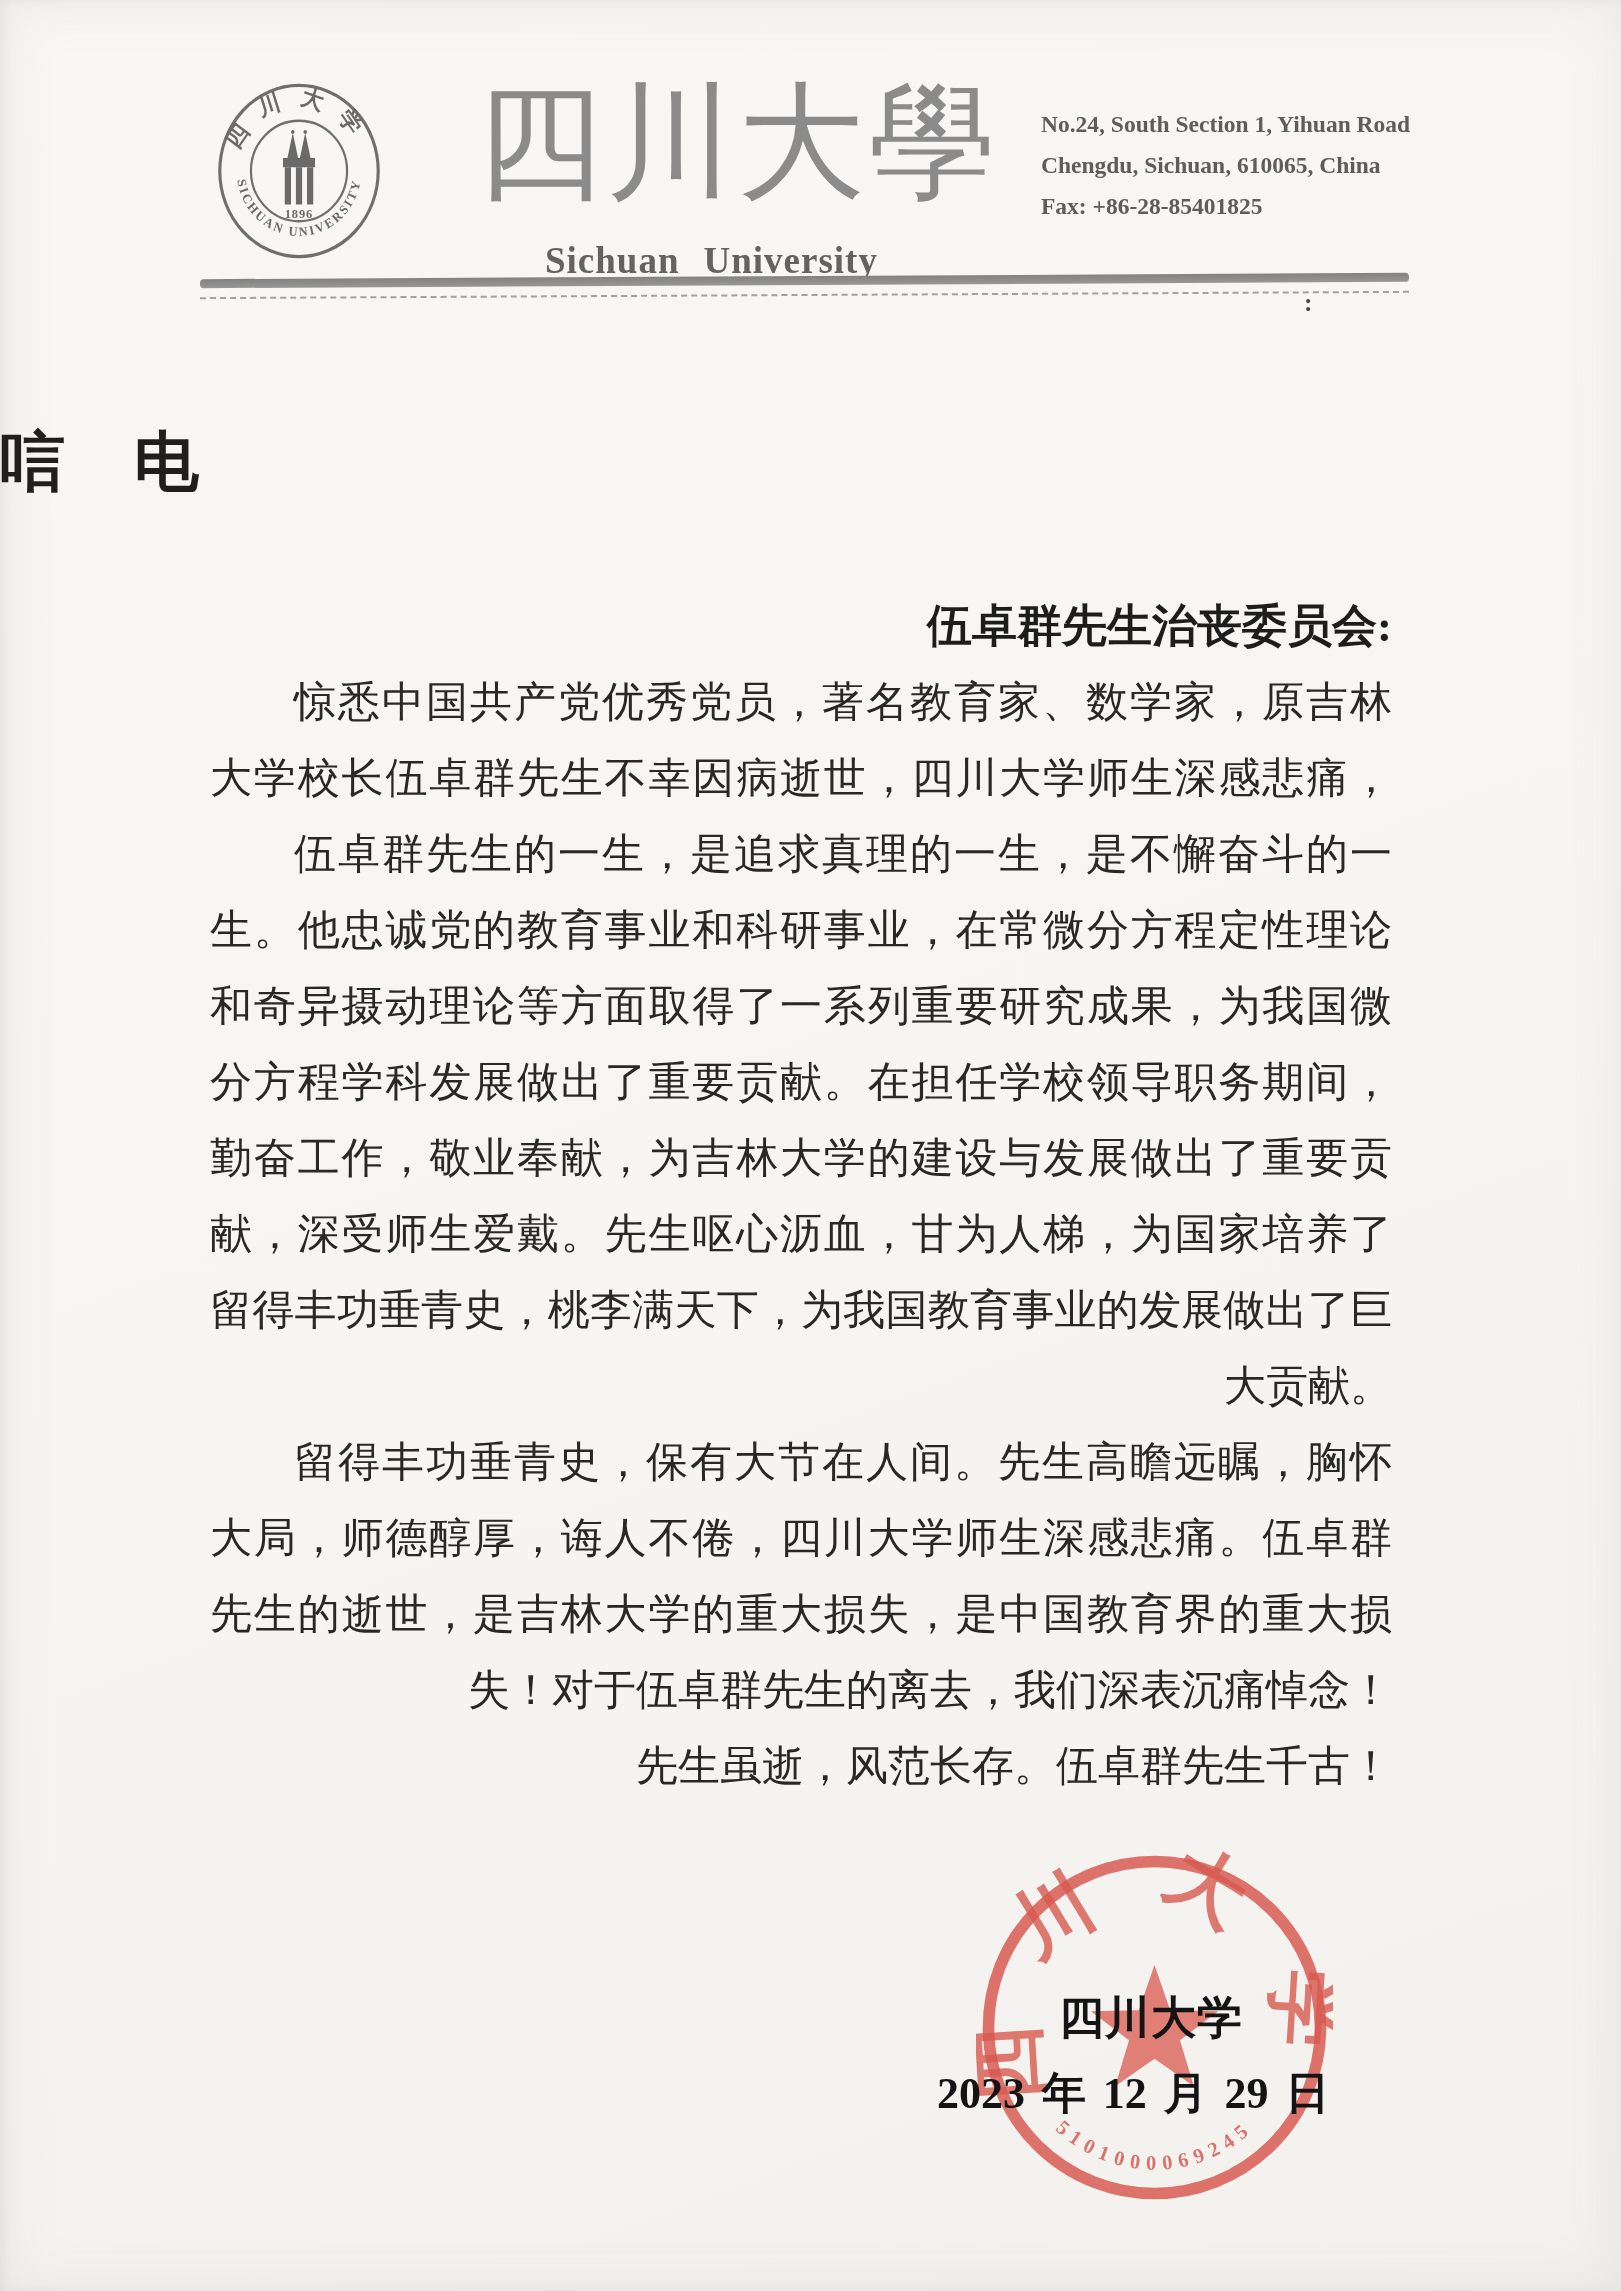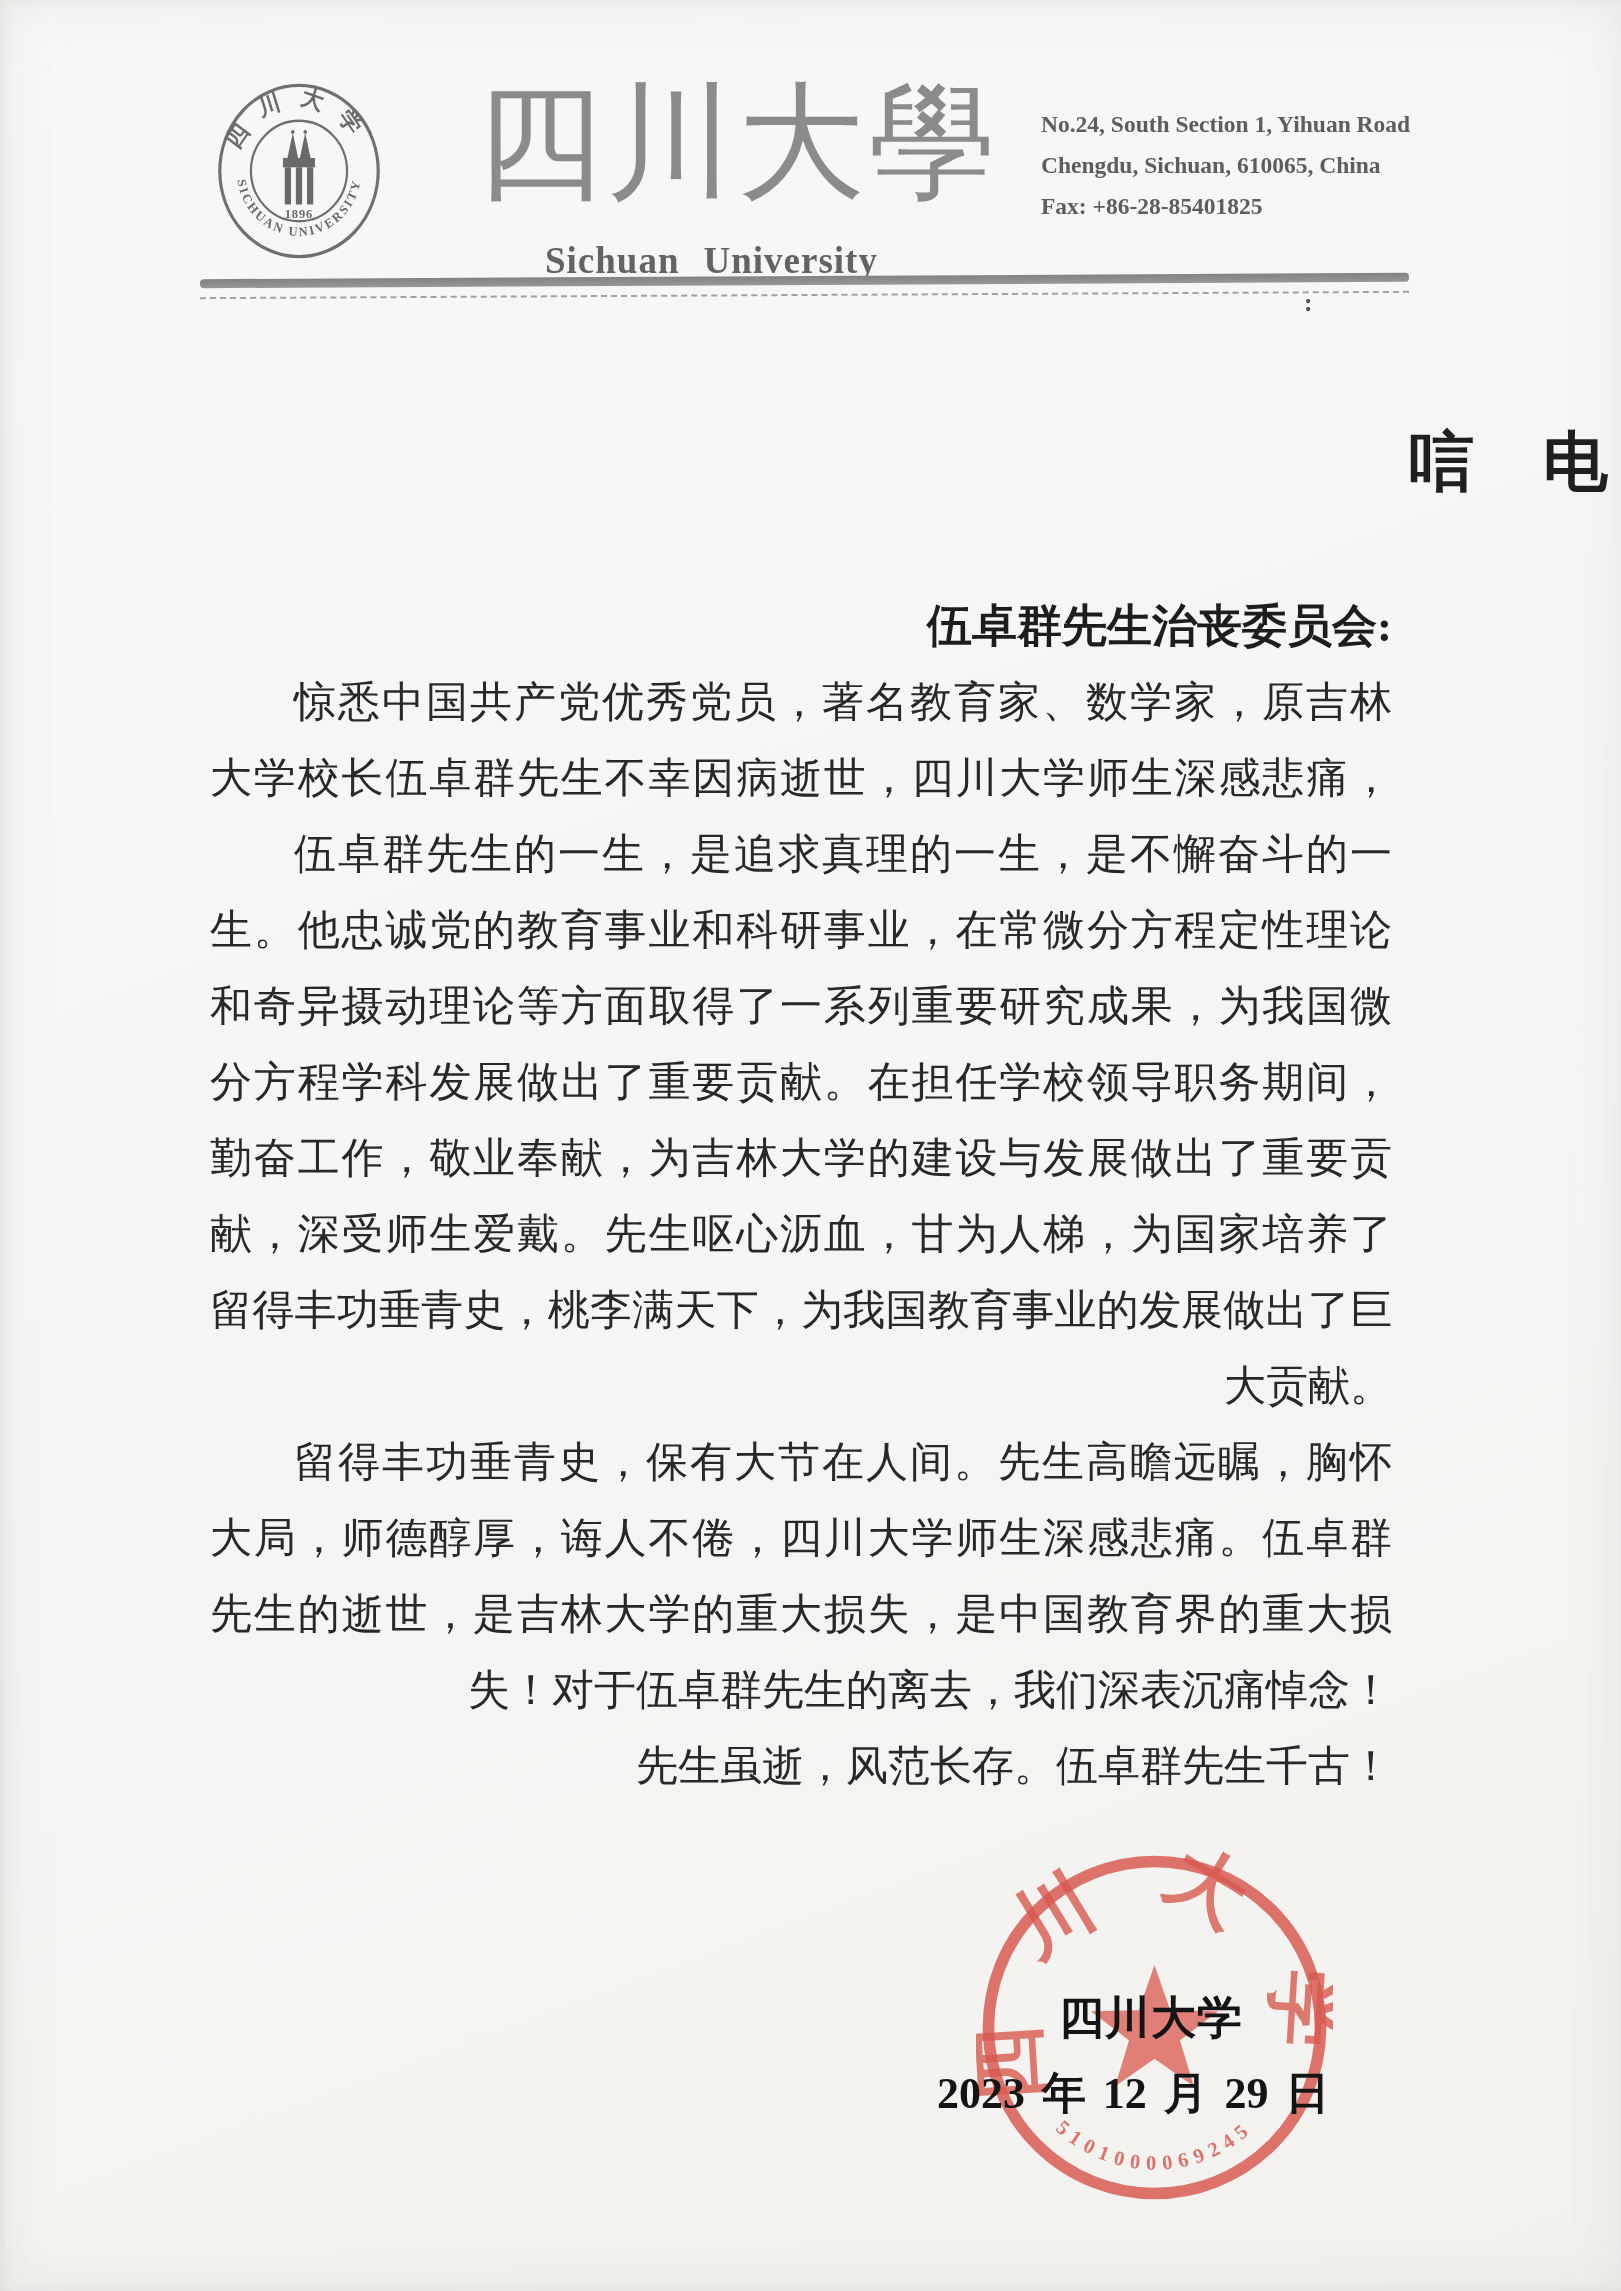--- a/index.html
+++ b/index.html
@@ -30,21 +30,21 @@
     position:absolute;left:200px;top:276px;width:1209px;height:8.8px;
     background:linear-gradient(#828282,#979797);border-radius:3.9px;transform:rotate(-0.3deg);
   }
   .rule-dashed{
     position:absolute;left:200px;top:294px;width:1209px;height:0;
     border-top:2.9px dashed rgba(125,125,125,0.70);transform:rotate(-0.3deg);
   }
   .colon-artifact{position:absolute;left:1304px;top:288px;font-size:25.5px;color:#4a4a4a;font-weight:700;}
   
   .doc-title{
-    position:absolute;left:12px;top:418px;width:1598px;text-align:right;
+    position:absolute;left:0;top:418px;width:1598px;text-align:left;
     font-size:65px;font-weight:700;color:#1f1f1f;letter-spacing:2px;
   }
   .body-block{position:absolute;left:210px;top:588px;width:1182px;color:#282828;}
   .bline{font-size:42px;line-height:76px;height:76px;white-space:nowrap;text-align:right;}
   .bline.just{white-space:normal;text-align:justify;text-align-last:justify;}
   .bline.indent{text-indent:84px;}
   .bline.salu{font-size:45px;font-weight:700;color:#1d1d1d;}
   
   .stamp-svg{position:absolute;left:976px;top:1849px;width:357px;height:357px;z-index:1;}
   .stamp-ring{fill:none;stroke:#d7564c;stroke-width:13px;opacity:0.82;}

